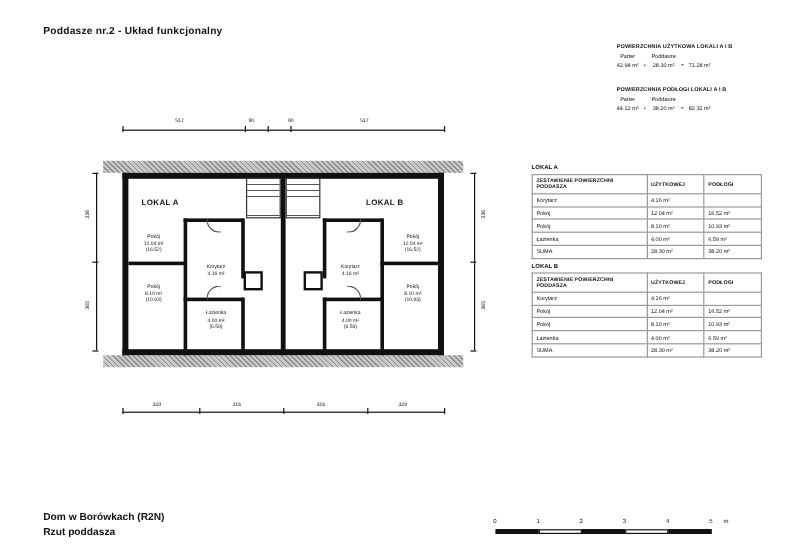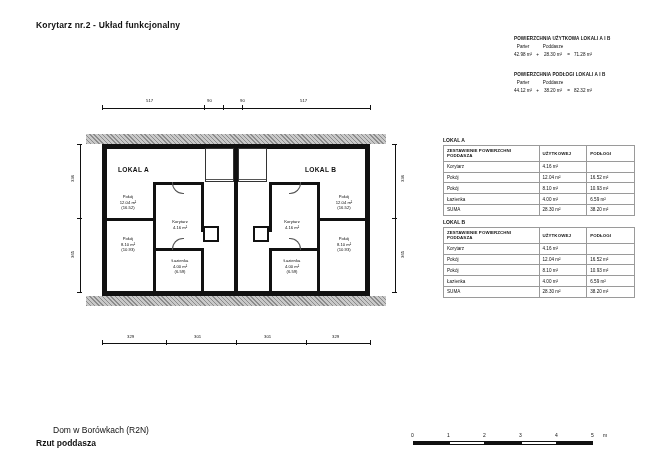--- a/index.html
+++ b/index.html
@@ -2,21 +2,21 @@
 <html><head>
 <meta charset="utf-8">
 <style>
   html,body{margin:0;padding:0;background:#ffffff;}
   body{width:654px;height:463px;position:relative;overflow:hidden;
        font-family:"Liberation Sans", sans-serif;color:#111;}
   .page{position:absolute;left:0;top:0;width:654px;height:463px;background:#fff;}
 
   
   .title{position:absolute;left:36px;top:20px;font-size:8.5px;font-weight:bold;letter-spacing:.2px;}
-  .foot-title{position:absolute;left:36px;top:425px;font-size:8.5px;font-weight:normal;margin-left:17px;}
+  .foot-title{position:absolute;left:36px;top:425px;font-size:8.5px;font-weight:bold;}
   .foot-sub{position:absolute;left:36px;top:438px;font-size:8.5px;font-weight:bold;}
 
   
   .sum{position:absolute;font-size:4.6px;line-height:1.45;color:#111;}
   .sum .hdr{font-weight:bold;letter-spacing:.1px;}
   .sum table{border-collapse:collapse;font-size:4.6px;}
   .sum td{padding:1px 4px 1px 0;white-space:nowrap;}
   .sum td.c{text-align:center;}
 
   
@@ -49,21 +49,21 @@
   .scalebar{position:absolute;left:413px;top:441px;}
   .sb-seg{position:absolute;top:0;height:4px;border:0.6px solid #111;box-sizing:border-box;}
   .sb-num{position:absolute;top:-9px;font-size:5px;}
   .sb-unit{position:absolute;top:-9px;font-size:5px;}
 </style>
 </head>
 <body>
 
 <div class="page">
 
-  <div class="title">Korytarz nr.2 - Układ funkcjonalny</div>
+  <div class="title">Poddasze nr.2 - Układ funkcjonalny</div>
 
   <div class="sum" style="left:514px;top:36px;">
     <div class="hdr">POWIERZCHNIA UŻYTKOWA LOKALI A I B</div>
     <table>
       <tbody>
           <tr>
         <td class="c">Parter</td>
         <td></td>
         <td class="c">Poddasze</td>
         <td></td>

